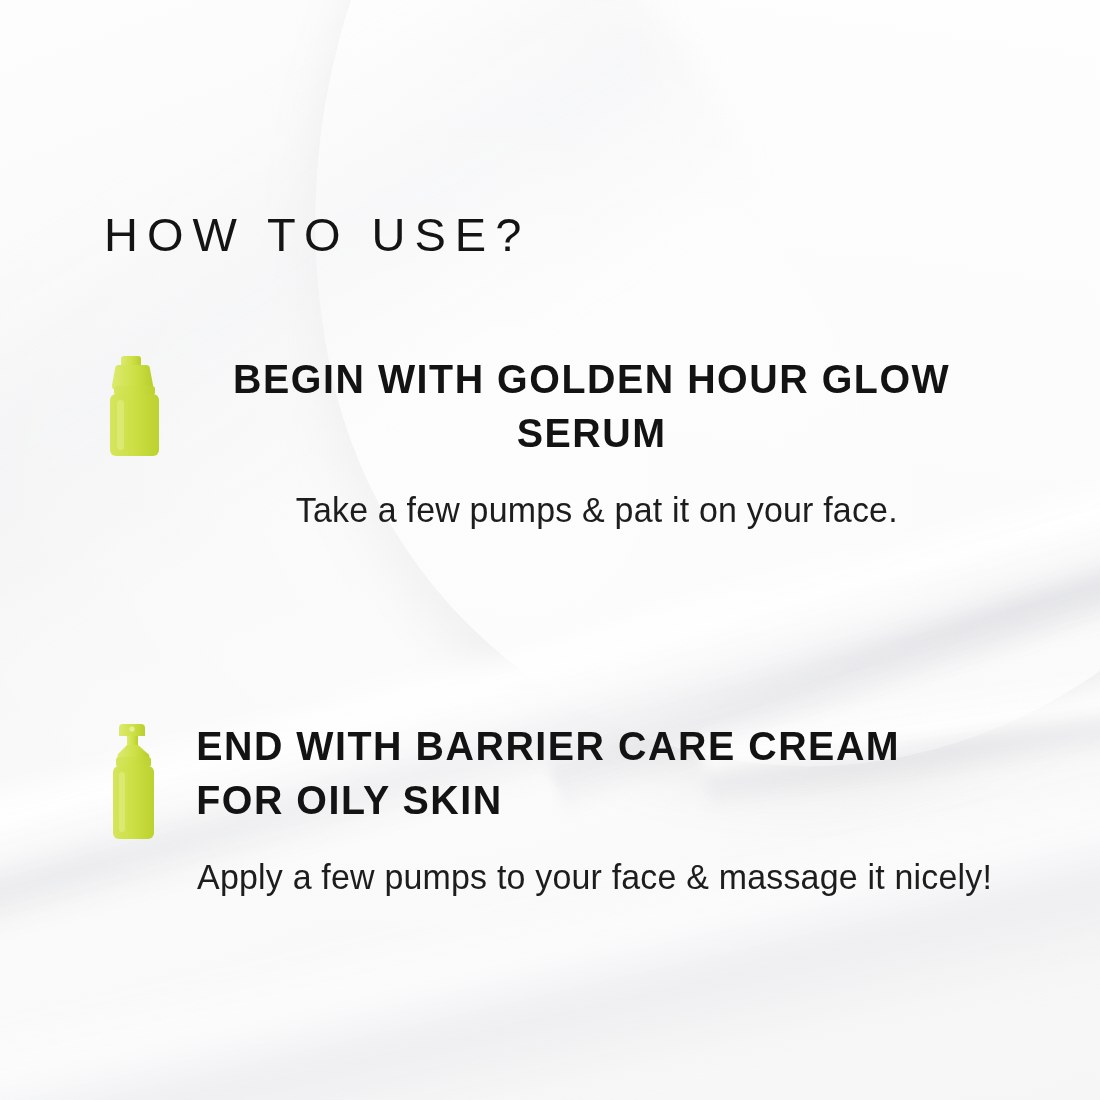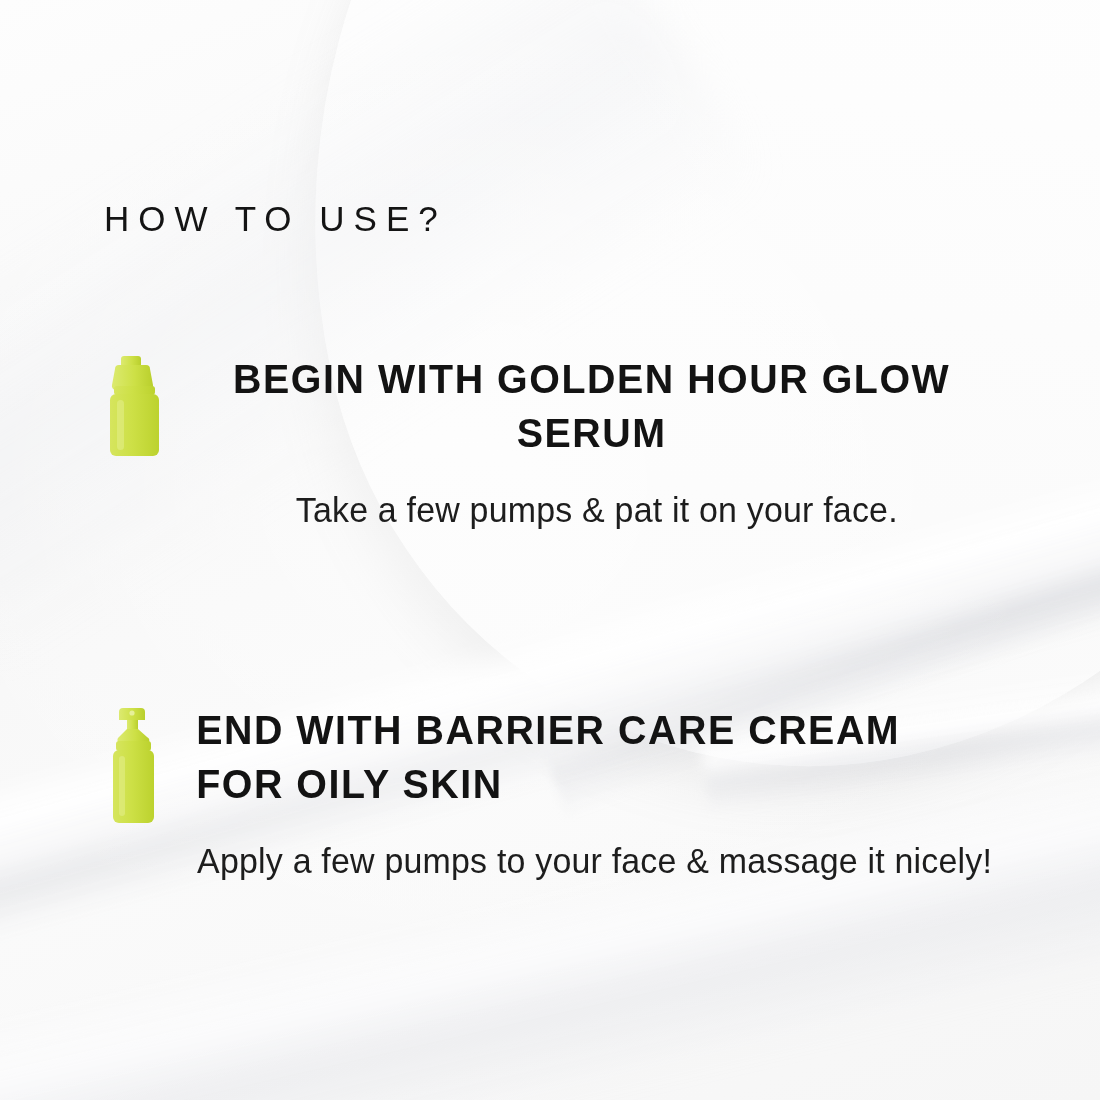--- a/index.html
+++ b/index.html
@@ -130,35 +130,35 @@
   
   .content {
     position: absolute;
     inset: 0;
   }
 
   .page-title {
     position: absolute;
     left: 104px;
     top: 176px;
-    font-size: 35px;
+    font-size: 47px;
     font-weight: 400;
     letter-spacing: 9px;
     color: #141414;
     white-space: nowrap;
     font-family: "Liberation Sans", sans-serif;
   }
 
   .step {
     position: absolute;
     left: 104px;
     width: 920px;
   }
   .step-1 { top: 352px; text-align: center; }
-  .step-2 { top: 703px; }
+  .step-2 { top: 719px; }
 
   .step-head {
     position: relative;
     min-height: 110px;
   }
 
   .bottle {
     position: absolute;
     left: 0;
     top: 0;

